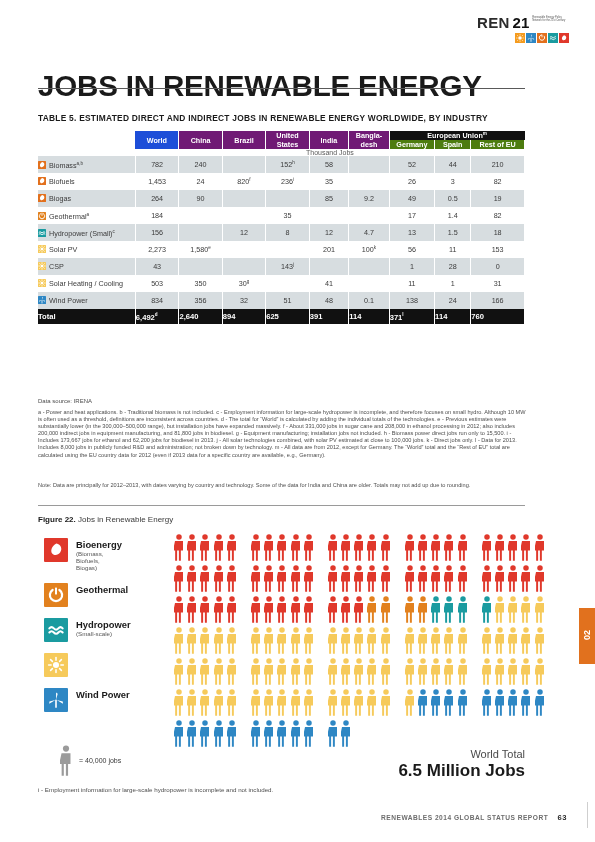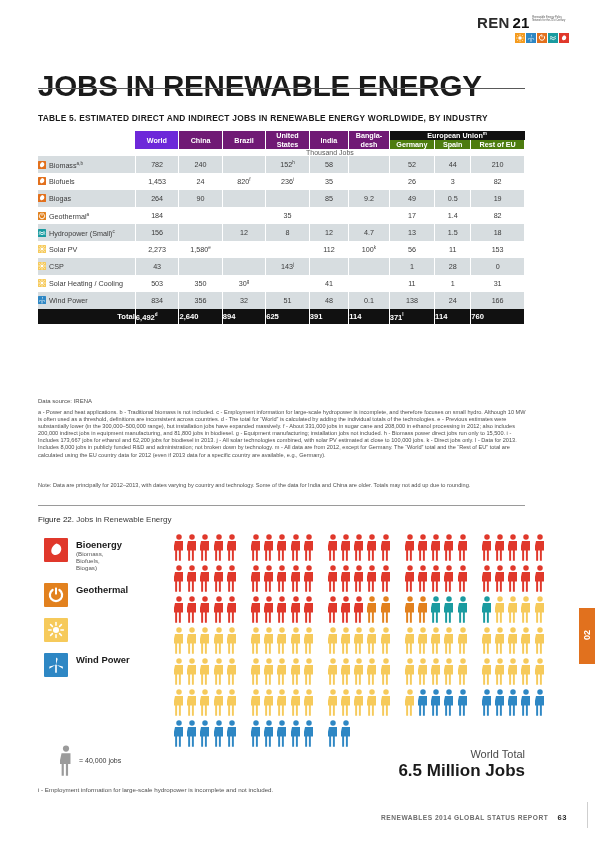--- a/index.html
+++ b/index.html
@@ -42,50 +42,50 @@
 
   
   table.jobs {
     position:absolute; left:38px; top:131px;
     width:487px; border-collapse:collapse;
     font-size:7.2px; color:#3a3a3a;
   }
   table.jobs td, table.jobs th { padding:0; }
   .hdr { background:#701a75; color:#ffffff; font-weight:700; text-align:center;
          font-size:7.2px; border-right:1px solid #ffffff; vertical-align:middle; }
-  .hdr.world { background:#6d28d9; }
+  .hdr.world { background:#1d4ed8; }
   .hdr.eu-top { background:#111111; border-right:none; }
   .hdr.eu-sub { background:#4d7c0f; }
   .corner { background:#ffffff; border:none; }
   .tj { text-align:center; color:#5a5a5a; font-size:7px; padding:3px 0 2px; background:#ffffff; }
   .tj-left { background:#ffffff; }
   tbody tr td { text-align:center; height:17px; border-right:1px solid #ffffff; }
   tbody tr.shade td { background:#d7dde0; }
   tbody tr.plain td { background:#ffffff; }
   td.rowlabel { text-align:left; padding-left:3px; font-size:7.2px; color:#3b3b3b;
                 white-space:normal; line-height:8.2px; }
   td.rowlabel .ic { display:inline-block; width:8px; height:8px; vertical-align:-1px;
                     margin-right:3px; position:relative; border-radius:0.5px; }
   sup { font-size:4.6px; vertical-align:super; }
   tr.total td { background:#111111; color:#ffffff; font-weight:700; font-size:7.6px;
                 height:15px; border-right:1px solid #ffffff; }
-  tr.total td.rowlabel { text-align:right; padding-left:5px; color:#ffffff; }
+  tr.total td.rowlabel { text-align:left; color:#ffffff; }
   .colsep { border-left:1px solid #ffffff; }
 
   
   .src { position:absolute; left:38px; top:398px; font-size:6px; color:#4d4d4d; }
   .notes { position:absolute; left:38px; top:409px; width:490px;
            font-size:5.6px; line-height:7.1px; color:#4d4d4d; text-align:left; }
   .note2 { position:absolute; left:38px; top:482px; width:490px;
            font-size:5.6px; line-height:7.1px; color:#4d4d4d; }
   .divider { position:absolute; left:38px; top:505px; width:487px; height:1px; background:#9a9a9a; }
 
   
   .figcap { position:absolute; left:38px; top:515px; font-size:8px; color:#3a3a3a; }
-  .figcap b { color:#1a1a1a; font-weight:400; }
+  .figcap b { color:#1a1a1a; font-weight:700; }
 
   .legend { position:absolute; left:44px; top:538px; width:140px; }
   .legend-item { display:flex; align-items:flex-start; margin-bottom:11px; }
   .legend-sq { width:24px; height:24px; flex:0 0 24px; margin-right:8px; position:relative; border-radius:1px; }
   .legend-txt { padding-top:1px; }
   .legend-name { font-size:9.4px; font-weight:700; color:#1a1a1a; line-height:11px; }
   .legend-sub { font-size:6.2px; color:#555; line-height:7.2px; }
 
   .grid { position:absolute; left:174px; top:534px; width:348px; }
   .prow { display:flex; height:31px; align-items:flex-start; }
@@ -298,21 +298,21 @@
                   <line x1="2.0" y1="2.0" x2="3.0" y2="3.0"></line>
                   <line x1="7.0" y1="7.0" x2="8.0" y2="8.0"></line>
                   <line x1="8.0" y1="2.0" x2="7.0" y2="3.0"></line>
                   <line x1="3.0" y1="7.0" x2="2.0" y2="8.0"></line>
                 </g>
               </svg></span><span>Solar PV</span></td>
           <td class="colsep">2,273</td>
           <td>1,580<sup>e</sup></td>
           <td></td>
           <td></td>
-          <td>112</td>
+          <td>201</td>
           <td>100<sup>k</sup></td>
           <td>56</td>
           <td>11</td>
           <td>153</td>
         </tr>
         <tr class="shade">
           <td class="rowlabel"><span class="ic" style="background: rgb(246, 202, 91);"><svg viewBox="0 0 10 10" width="8" height="8">
                 <circle cx="5" cy="5" r="1.7" fill="#ffffff"></circle>
                 <g stroke="#ffffff" stroke-width="0.85" stroke-linecap="round">
                   <line x1="5" y1="0.9" x2="5" y2="2.3"></line>
@@ -422,20 +422,34 @@
           <div style="position:absolute;inset:3px;"><svg viewBox="0 0 10 10" width="18" height="18">
               <path d="M3.1 2.2 A3.4 3.4 0 1 0 6.9 2.2" stroke="#ffffff" stroke-width="1.25" fill="none" stroke-linecap="round"></path>
               <rect x="4.45" y="0.9" width="1.1" height="3.8" fill="#ffffff"></rect>
             </svg></div>
         </div>
         <div class="legend-txt">
           <div class="legend-name">Geothermal</div>
         </div>
       </div>
       <div class="legend-item">
+        <div class="legend-sq" style="background: rgb(26, 155, 160);">
+          <div style="position:absolute;inset:3px;"><svg viewBox="0 0 10 10" width="18" height="18">
+              <g stroke="#ffffff" stroke-width="1.15" fill="none" stroke-linecap="round">
+                <path d="M1.3 4.1 Q2.5 2.7 3.8 4.1 T6.3 4.1 T8.7 4.1"></path>
+                <path d="M1.3 6.4 Q2.5 5.0 3.8 6.4 T6.3 6.4 T8.7 6.4"></path>
+              </g>
+            </svg></div>
+        </div>
+        <div class="legend-txt">
+          <div class="legend-name">Hydropower</div>
+          <div class="legend-sub">(Small-scale)</div>
+        </div>
+      </div>
+      <div class="legend-item">
         <div class="legend-sq" style="background: rgb(246, 202, 91);">
           <div style="position:absolute;inset:3px;"><svg viewBox="0 0 10 10" width="18" height="18">
               <circle cx="5" cy="5" r="1.7" fill="#ffffff"></circle>
               <g stroke="#ffffff" stroke-width="0.85" stroke-linecap="round">
                 <line x1="5" y1="0.9" x2="5" y2="2.3"></line>
                 <line x1="5" y1="7.7" x2="5" y2="9.1"></line>
                 <line x1="0.9" y1="5" x2="2.3" y2="5"></line>
                 <line x1="7.7" y1="5" x2="9.1" y2="5"></line>
                 <line x1="2.0" y1="2.0" x2="3.0" y2="3.0"></line>
                 <line x1="7.0" y1="7.0" x2="8.0" y2="8.0"></line>

